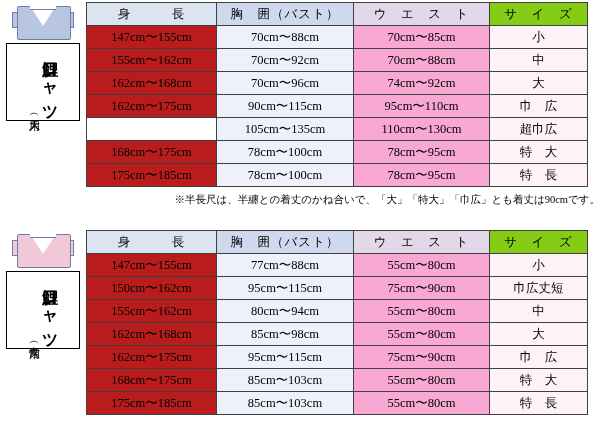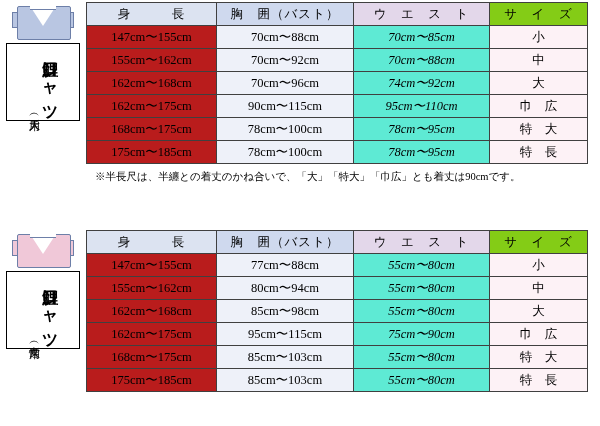--- a/index.html
+++ b/index.html
@@ -154,32 +154,33 @@
   col.c-waist  { width: 136px; }
   col.c-size   { width: 98px; }
 
   th.h-height { background: #dce3f1; }
   th.h-bust   { background: #cfd9ee; margin-left: 8px; }
   th.h-waist  { background: #e3d7ea; }
   th.h-size   { background: #84cc16; }
 
   td.d-height { background: #b91c1c; }
   td.d-bust   { background: #eef1f9; }
-  td.d-waist  { background: #5eead4; font-style: italic; }
+  td.d-waist  { background: #f9a8d4; }
   td.d-size   { background: #fdf2f6; }
 
   td.blank { background: #ffffff; border-left: 1px solid #404040; }
 
   .note {
     font-size: 10.5px;
     font-family: "Liberation Serif", serif;
     margin-top: 6px;
-    margin-left: 9px;
+    margin-left: 2px;
     letter-spacing: 0px;
     white-space: nowrap;
+    text-align: right;
   }
 </style>
 </head>
 <body>
 
 <div class="page">
 
   <div class="block" style="top:2px;">
     <div class="block-inner">
       <div class="label-col">
@@ -232,20 +233,26 @@
               <td class="d-waist">74cm〜92cm</td>
               <td class="d-size">大</td>
             </tr>
             <tr>
               <td class="d-height">162cm〜175cm</td>
               <td class="d-bust">90cm〜115cm</td>
               <td class="d-waist">95cm〜110cm</td>
               <td class="d-size">巾　広</td>
             </tr>
             <tr>
+              <td class="blank"></td>
+              <td class="d-bust">105cm〜135cm</td>
+              <td class="d-waist">110cm〜130cm</td>
+              <td class="d-size">超巾広</td>
+            </tr>
+            <tr>
               <td class="d-height">168cm〜175cm</td>
               <td class="d-bust">78cm〜100cm</td>
               <td class="d-waist">78cm〜95cm</td>
               <td class="d-size">特　大</td>
             </tr>
             <tr>
               <td class="d-height">175cm〜185cm</td>
               <td class="d-bust">78cm〜100cm</td>
               <td class="d-waist">78cm〜95cm</td>
               <td class="d-size">特　長</td>
@@ -291,20 +298,26 @@
             </tr>
           </thead>
           <tbody>
             <tr>
               <td class="d-height">147cm〜155cm</td>
               <td class="d-bust">77cm〜88cm</td>
               <td class="d-waist">55cm〜80cm</td>
               <td class="d-size">小</td>
             </tr>
             <tr>
+              <td class="d-height">150cm〜162cm</td>
+              <td class="d-bust">95cm〜115cm</td>
+              <td class="d-waist">75cm〜90cm</td>
+              <td class="d-size">巾広丈短</td>
+            </tr>
+            <tr>
               <td class="d-height">155cm〜162cm</td>
               <td class="d-bust">80cm〜94cm</td>
               <td class="d-waist">55cm〜80cm</td>
               <td class="d-size">中</td>
             </tr>
             <tr>
               <td class="d-height">162cm〜168cm</td>
               <td class="d-bust">85cm〜98cm</td>
               <td class="d-waist">55cm〜80cm</td>
               <td class="d-size">大</td>

